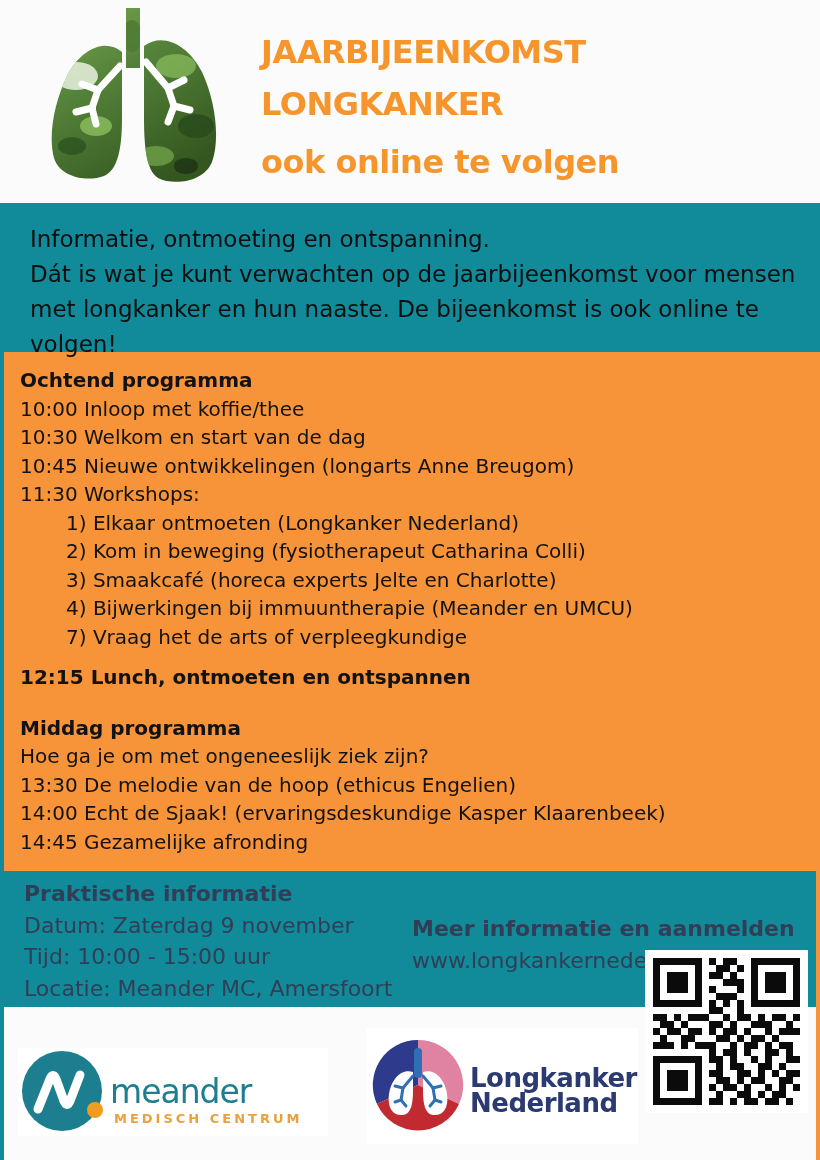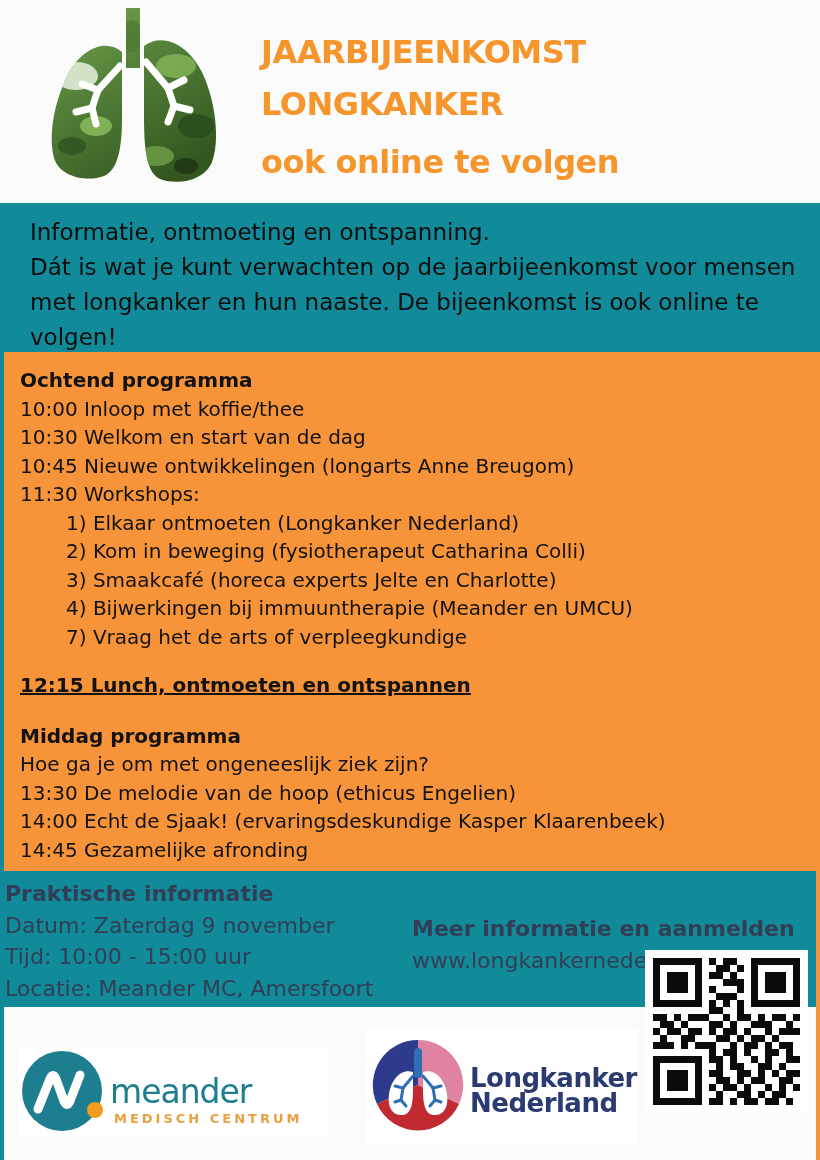--- a/index.html
+++ b/index.html
@@ -24,36 +24,36 @@
   .lungs{position:absolute;left:36px;top:6px;width:190px;height:182px;}
   .title{
     position:absolute;left:261px;top:26px;width:540px;
     font-weight:bold;font-size:32px;line-height:52px;letter-spacing:-0.5px;
     color:var(--title-orange);
   }
   .title .line3{margin-top:6px;}
   
   .intro{
     position:absolute;left:0;top:203px;width:820px;height:168px;
-    padding:12px 0 0 30px;box-sizing:border-box;
+    padding:19px 0 0 30px;box-sizing:border-box;
     font-size:23px;line-height:35px;color:#0e0e0e;
   }
   
   .program{
     position:absolute;left:4px;top:352px;width:732px;height:519px;
     padding:14px 0 0 16px;box-sizing:border-box;
     font-size:20px;line-height:28.5px;color:#121212;
   }
   .program .bold{font-weight:bold;}
   .program .workshop{margin-left:46px;}
-  .program .lunch{margin-top:20px;text-decoration:underline;}
+  .program .lunch{margin-top:12px;}
   .program .midheading{margin-top:22px;}
   
   .practical-left{
-    position:absolute;left:5px;top:878px;width:380px;
+    position:absolute;left:24px;top:878px;width:380px;
     font-size:22px;line-height:31.5px;color:var(--navy);
   }
   .practical-right{
     position:absolute;left:412px;top:878px;width:396px;
     font-size:22px;line-height:32px;color:var(--navy);margin-top:35px;
   }
   .band-heading{font-weight:bold;}
   
   .qr-plate{position:absolute;left:645px;top:950px;width:163px;height:163px;background:#fff;}
   .qr-grid{position:absolute;left:8px;top:8px;display:grid;grid-template-columns:repeat(21,7px);grid-auto-rows:7px;}

